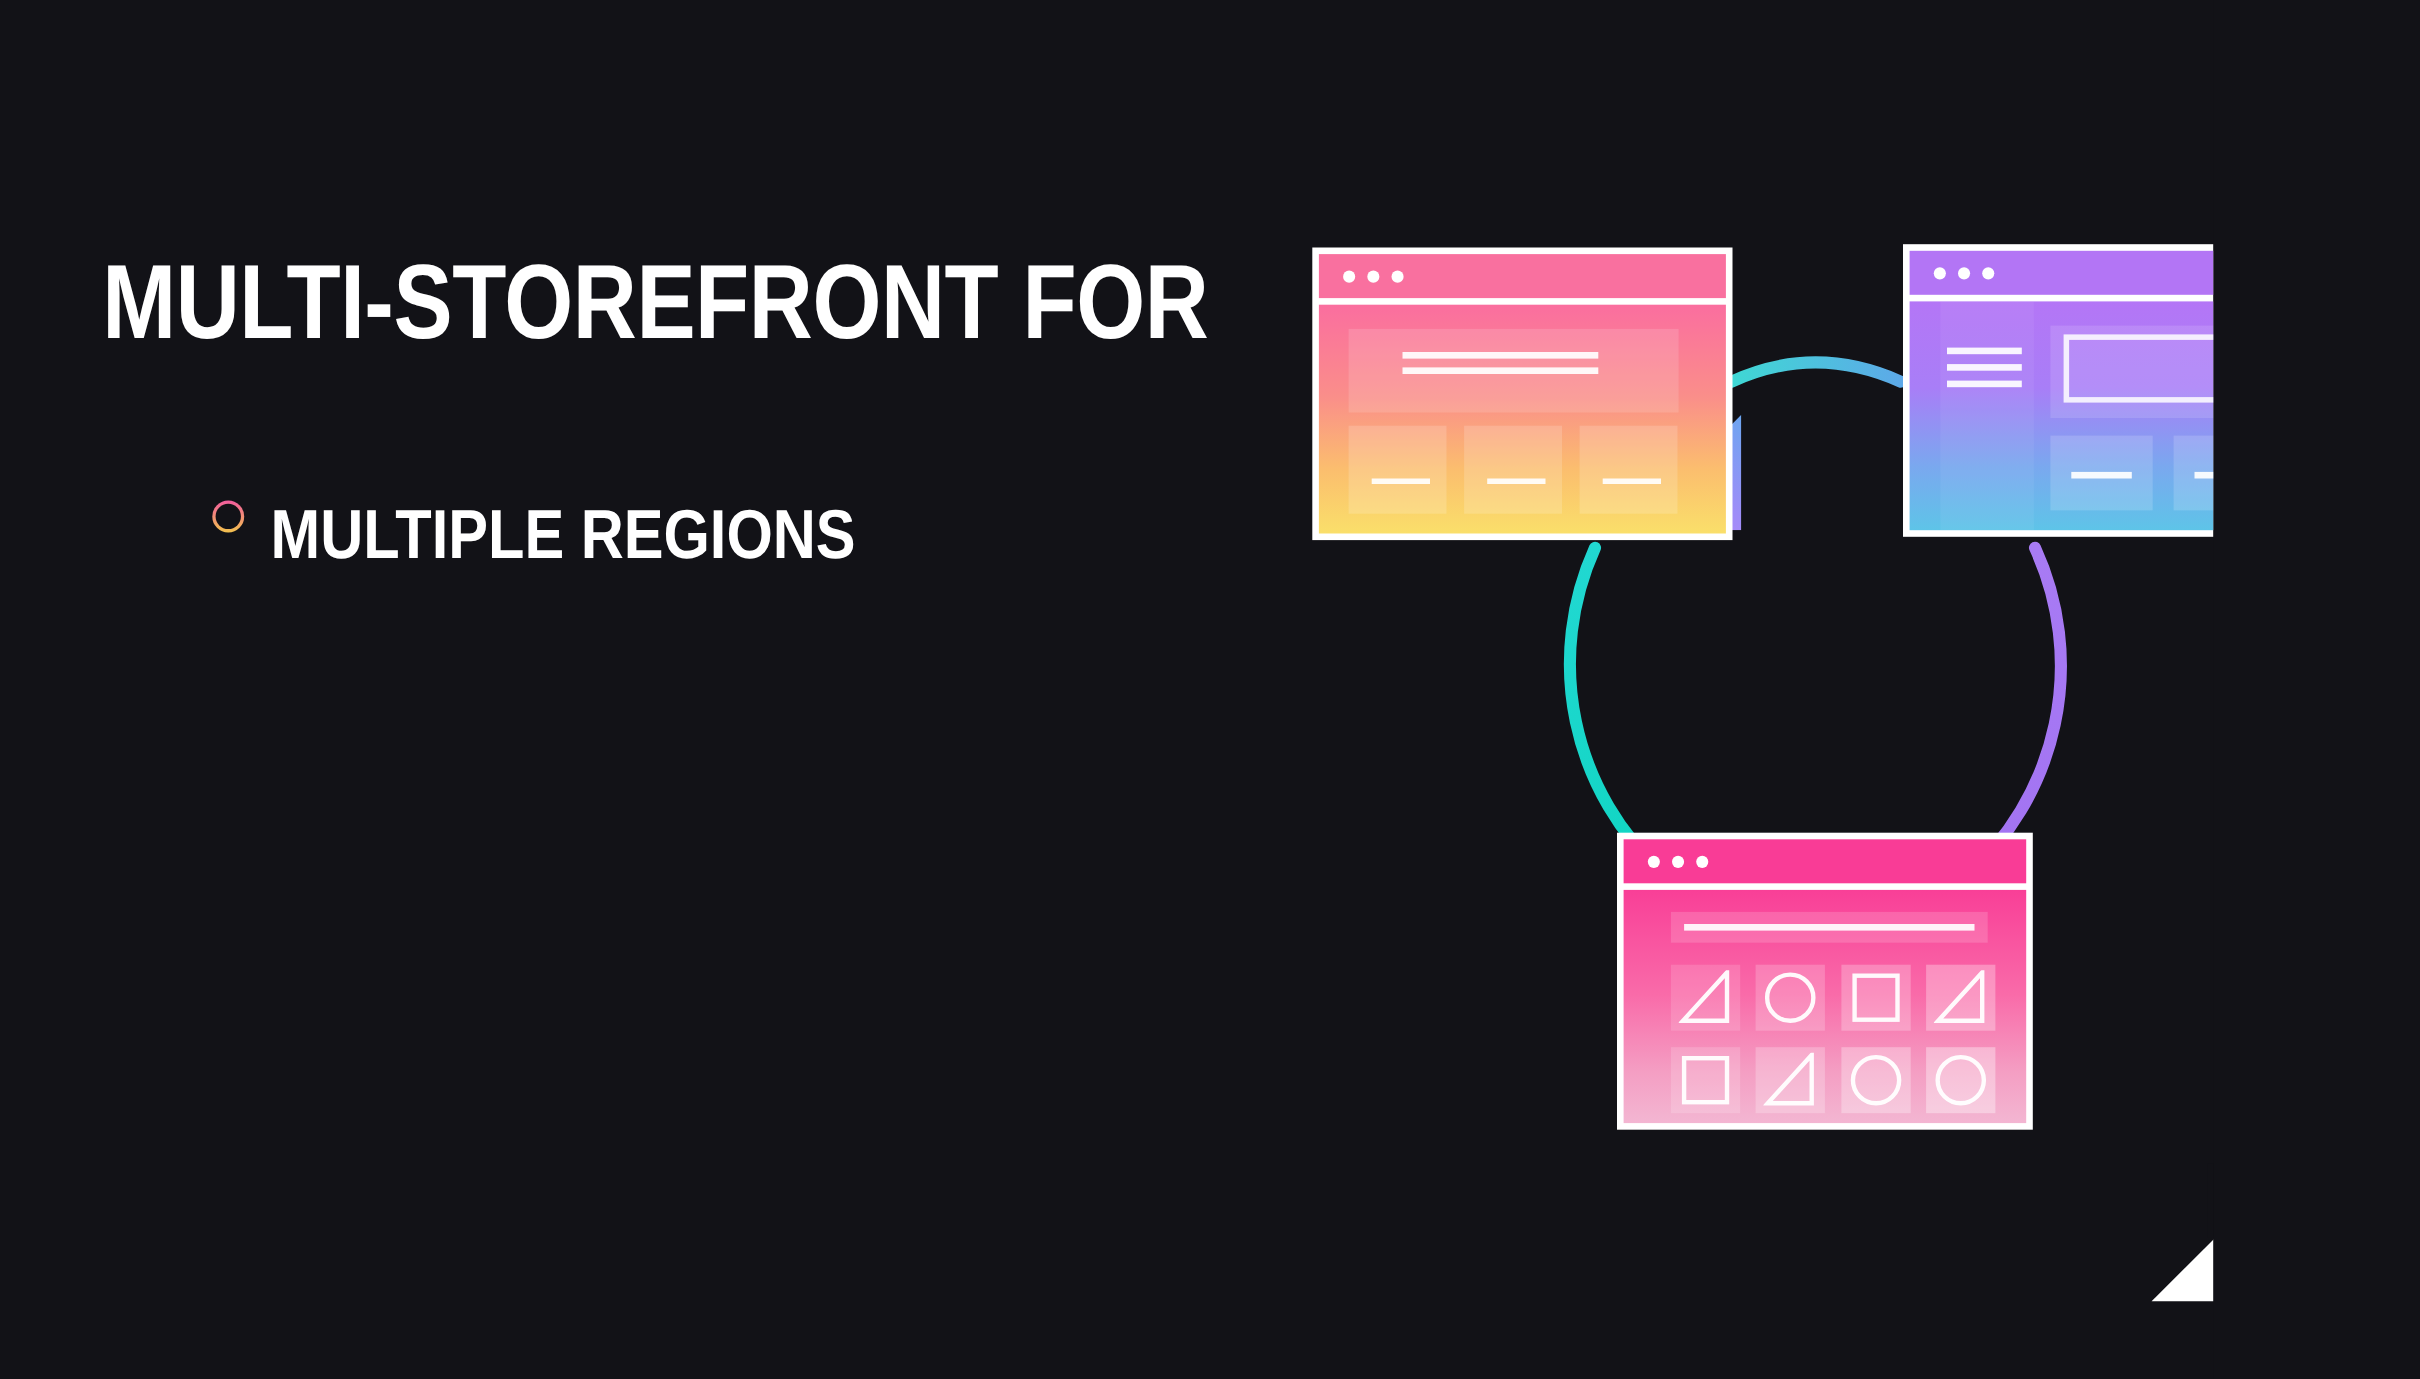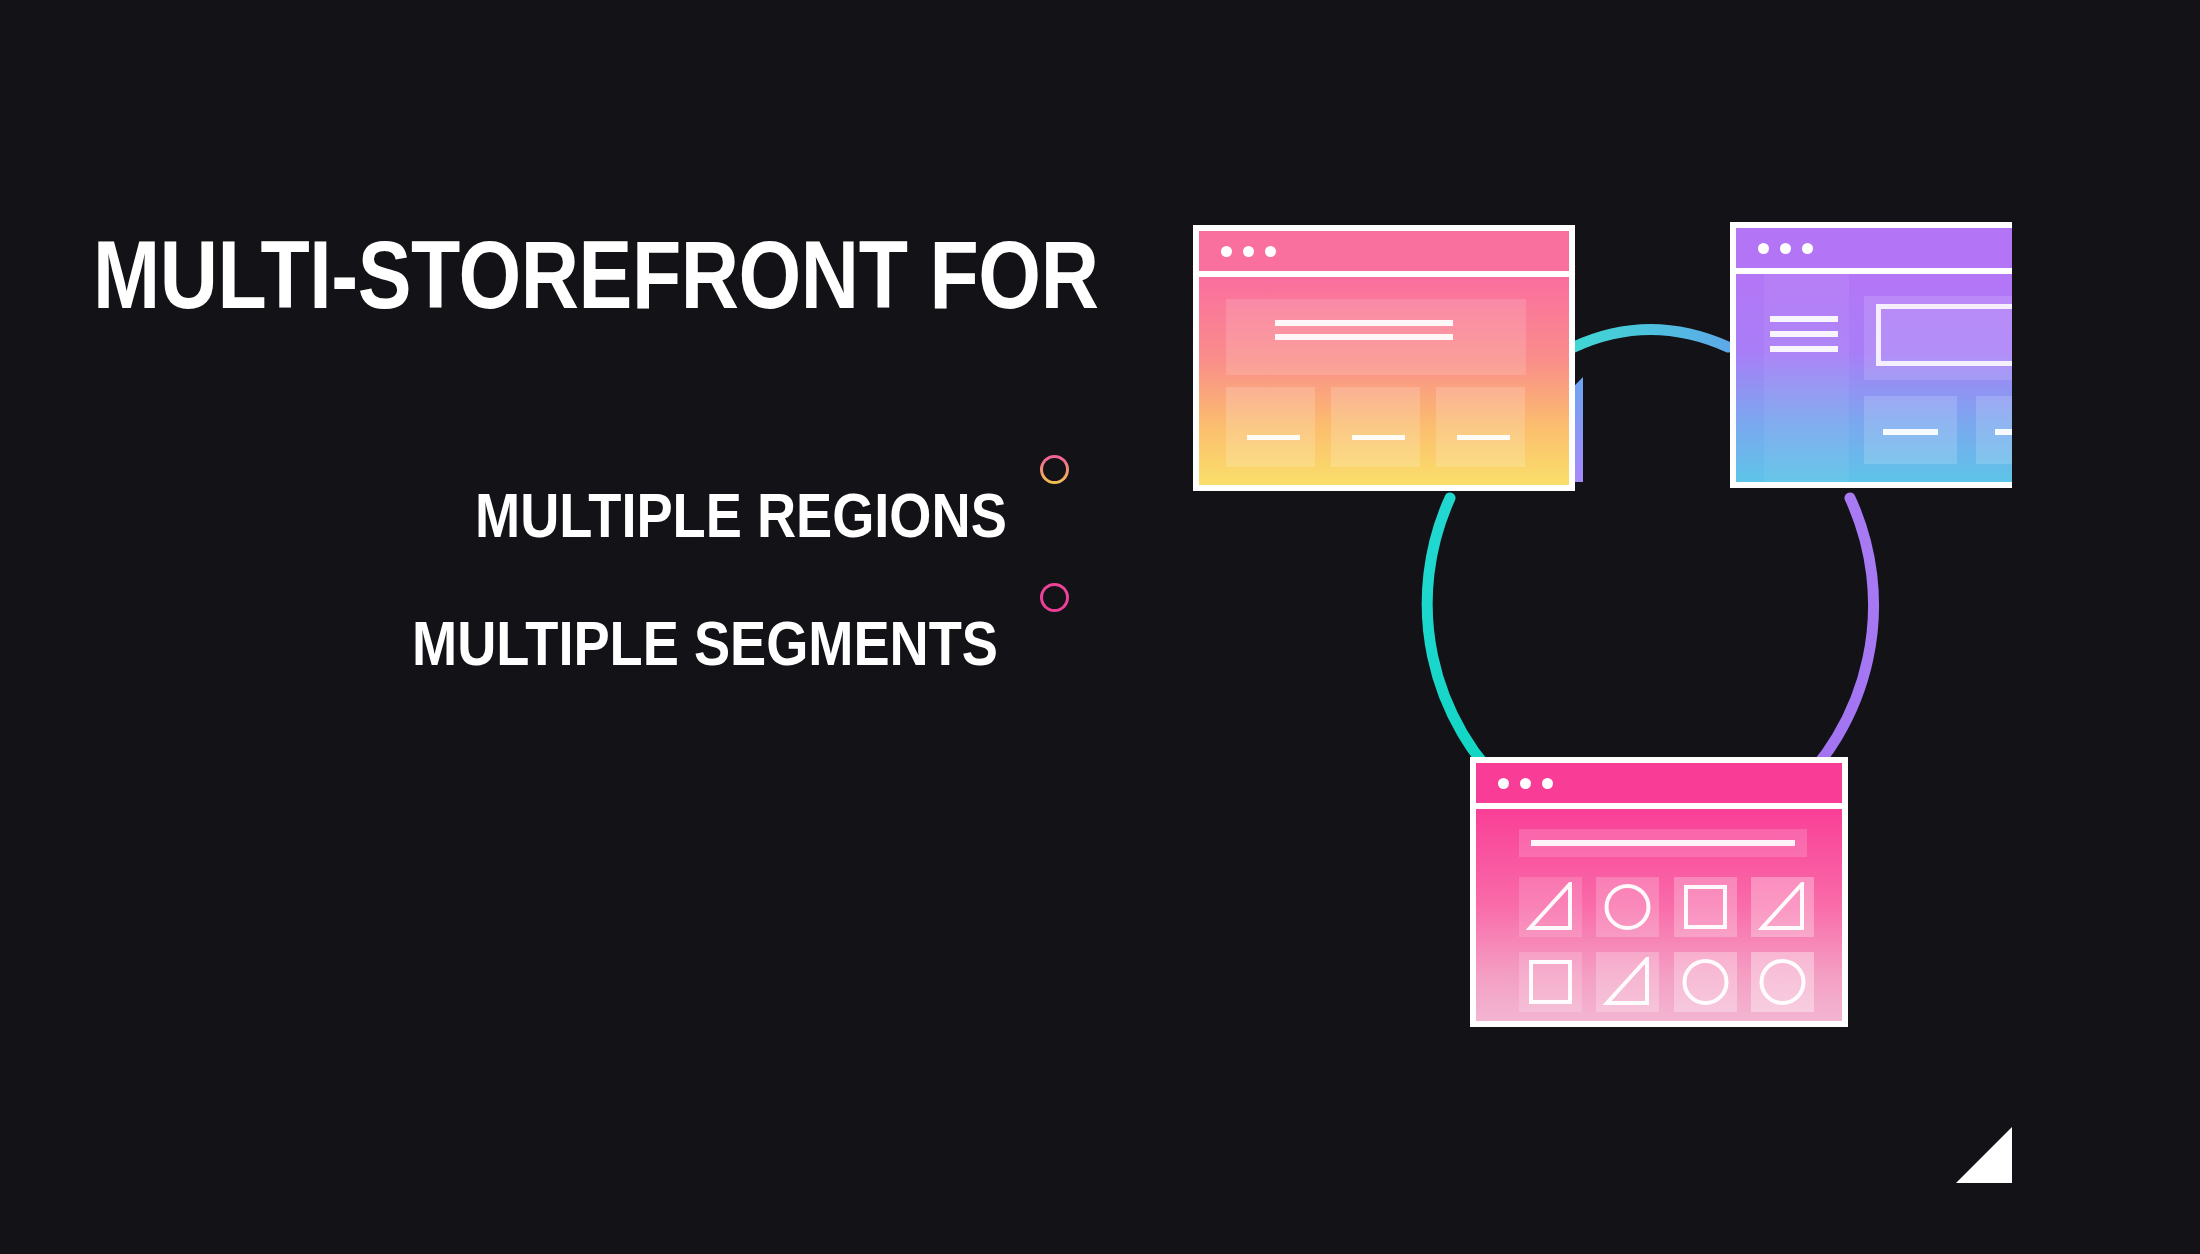--- a/index.html
+++ b/index.html
@@ -40,23 +40,22 @@
     position: absolute;
     left: 193px;
     top: 455px;
     list-style: none;
     margin: 0;
     padding: 0;
     width: 900px;
   }
   .bullet-row {
     display: flex;
-    align-items: flex-end;
+    align-items: flex-start;
     height: 128px;
-    flex-direction: column;
   }
   .bullet-ring {
     width: 29px;
     height: 29px;
     border-radius: 50%;
     flex: 0 0 29px;
     margin-right: 24px;
     position: relative;
   }
   .bullet-ring::before {
@@ -162,24 +161,20 @@
 <div id="stage">
 
   <div id="text-col">
     <h1 id="headline">MULTI-STOREFRONT FOR</h1>
   </div>
 
   <ul id="bullet-list">
     <li class="bullet-row">
       <span class="bullet-ring" style="background:linear-gradient(180deg,#F25C9E 0%,#F2C14E 100%);"></span>
       <span class="bullet-text">MULTIPLE REGIONS</span>
-    </li>
-    <li class="bullet-row">
-      <span class="bullet-ring" style="background:linear-gradient(180deg,#F0439B 0%,#EC3E96 100%);"></span>
-      <span class="bullet-text">MULTIPLE SEGMENTS</span>
     </li>
   </ul>
 
   <div id="illustration">
 
     <svg id="ring-svg" width="900" height="900" viewBox="0 0 900 900">
       <defs>
         <linearGradient id="gTop" x1="0" y1="0" x2="1" y2="0">
           <stop offset="0%" stop-color="#3FD8D4"></stop>
           <stop offset="100%" stop-color="#5DA9E8"></stop>

